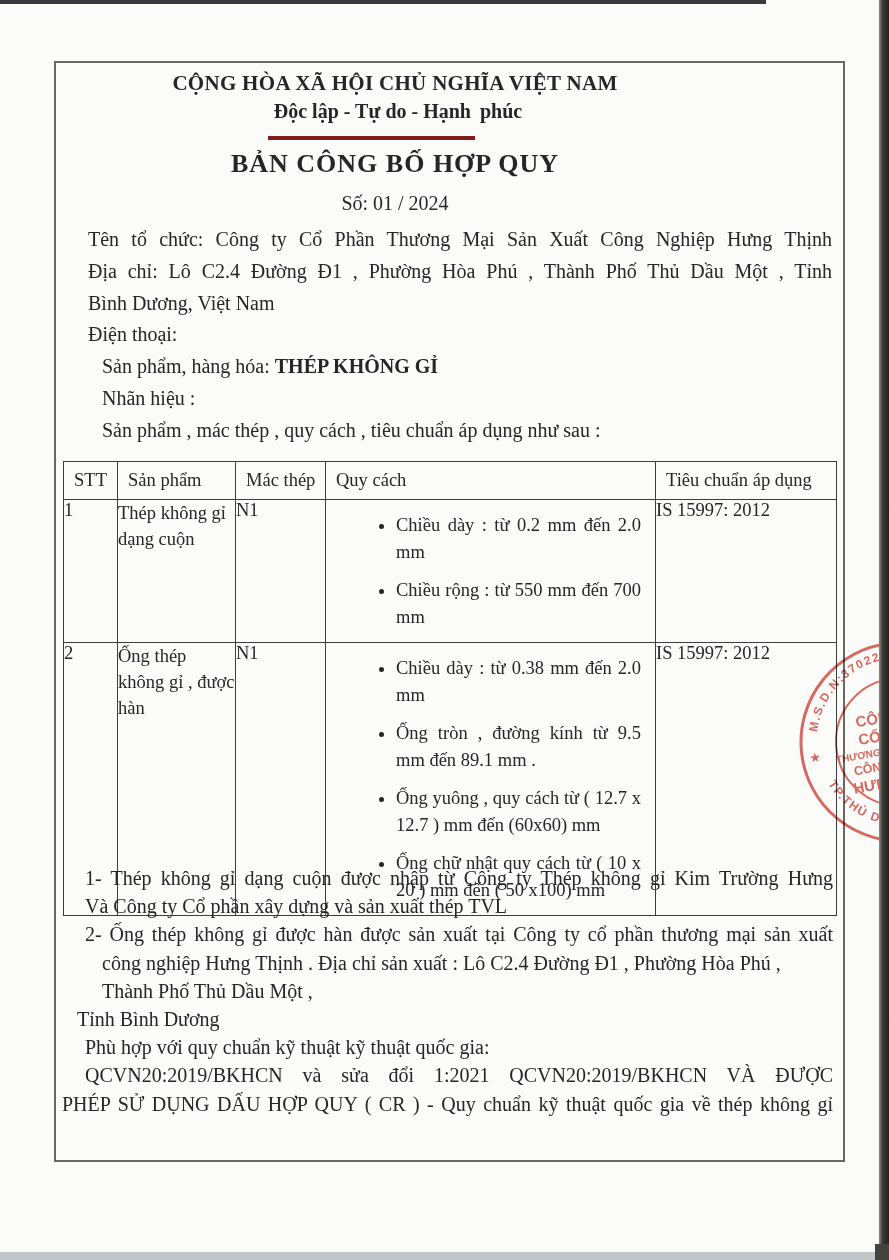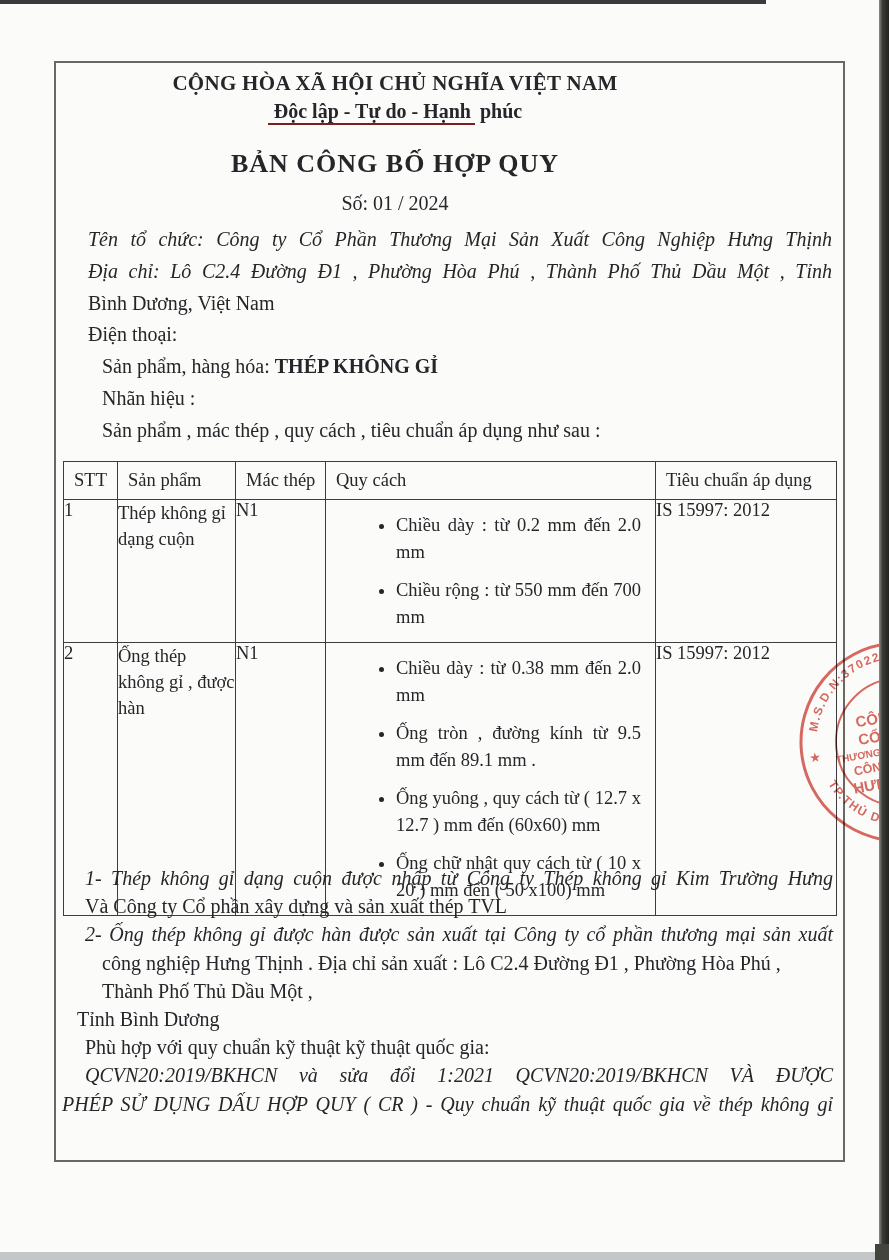--- a/index.html
+++ b/index.html
@@ -15,27 +15,27 @@
     background:linear-gradient(to right,#8d8d88 0%,#3a3a36 35%,#22221f 100%);}
   .bottom-bar{position:absolute;left:0;top:1252px;width:889px;height:8px;background:#c3c7ca;z-index:6;}
   .bottom-square{position:absolute;left:875px;top:1244px;width:14px;height:16px;background:#44443f;z-index:7;}
   
   .frame{position:absolute;left:54px;top:61px;width:787px;height:1097px;
     border:2px solid #686864;z-index:1;}
   
   .center-line{position:absolute;left:54px;width:682px;text-align:center;z-index:2;}
   .republic{top:71px;font-size:21px;font-weight:bold;letter-spacing:.3px;}
   .motto{top:100px;font-size:20px;font-weight:bold;}
-  .motto .u{border-bottom:2px solid #7f1d1d;padding:0 4px 1px 6px;}
+  .motto .u{border-bottom:4px solid #7f1d1d;padding:0 4px 14px 6px;}
   .doc-title{top:149px;font-size:26px;font-weight:bold;letter-spacing:1px;}
   .doc-number{top:192px;font-size:20px;}
   
   .body-block{position:absolute;left:88px;top:224px;width:744px;line-height:31.8px;
     font-size:20px;z-index:2;}
-  .jl{text-align:justify;text-align-last:justify;font-style:italic;}
+  .jl{text-align:justify;text-align-last:justify;}
   .ind{margin-left:14px;}
   .bold{font-weight:bold;}
   
   table.spec{position:absolute;left:63px;top:461px;width:773px;z-index:2;
     border-collapse:collapse;table-layout:fixed;font-size:18.5px;}
   table.spec td,table.spec th{border:1.5px solid #3d3d3d;vertical-align:top;
     font-weight:normal;text-align:left;padding:0;}
   table.spec col.c1{width:54px;}  table.spec col.c2{width:118px;}
   table.spec col.c3{width:90px;}  table.spec col.c4{width:330px;}
   table.spec col.c5{width:181px;}

